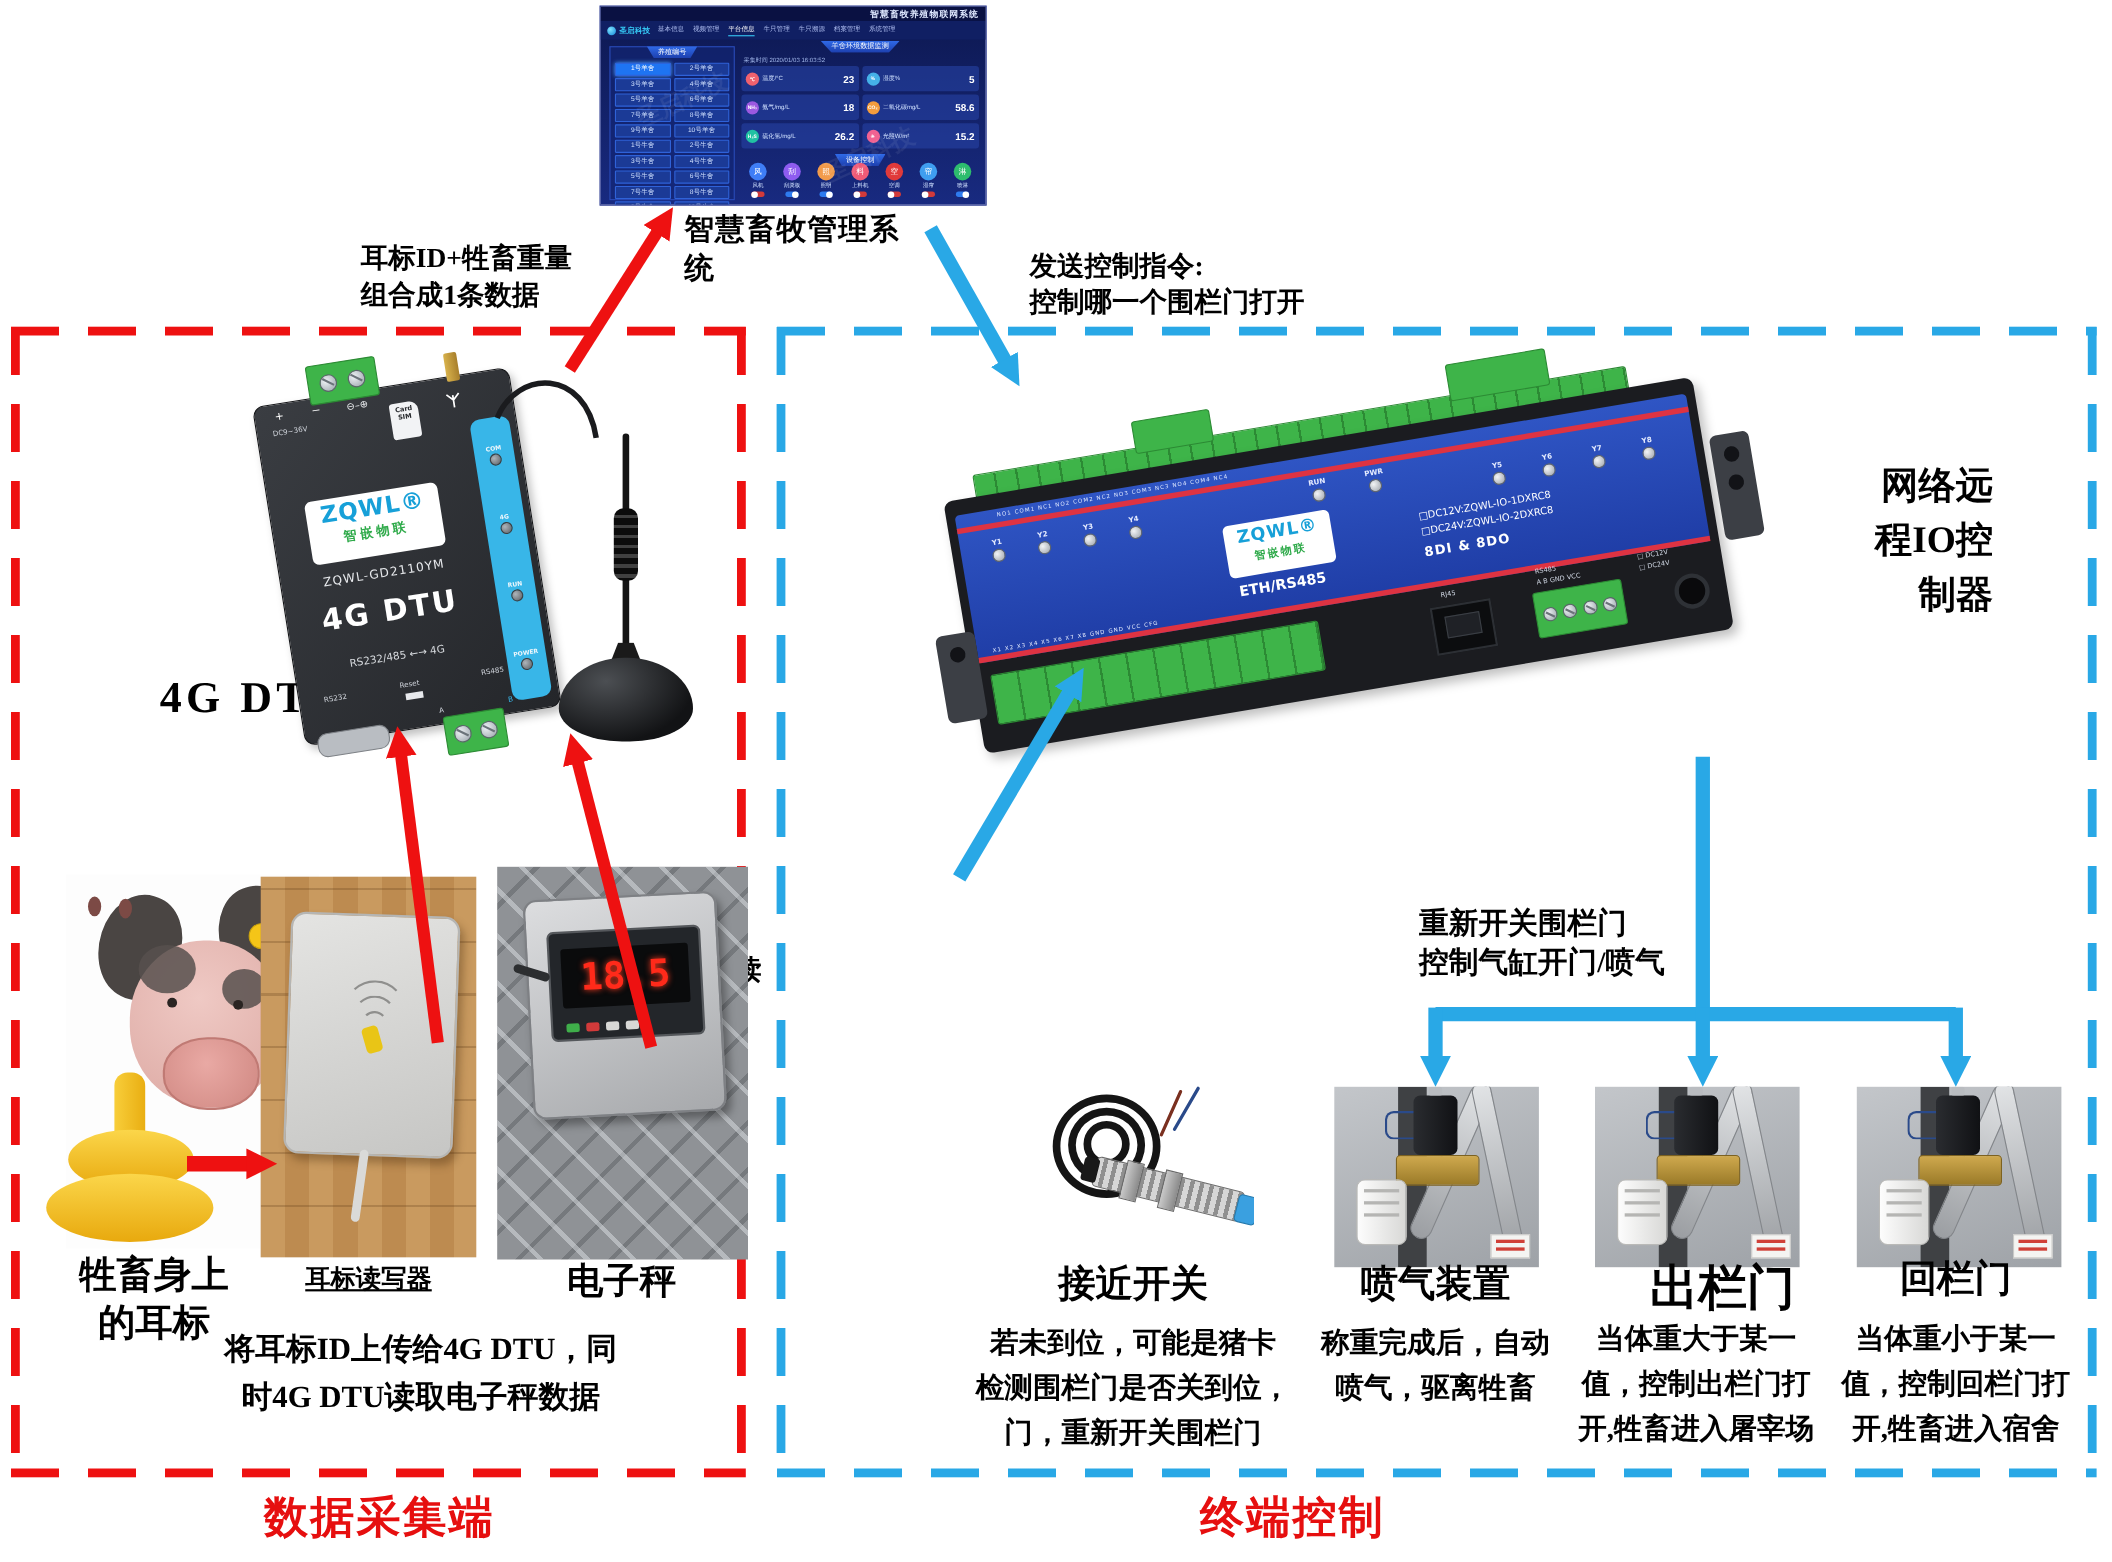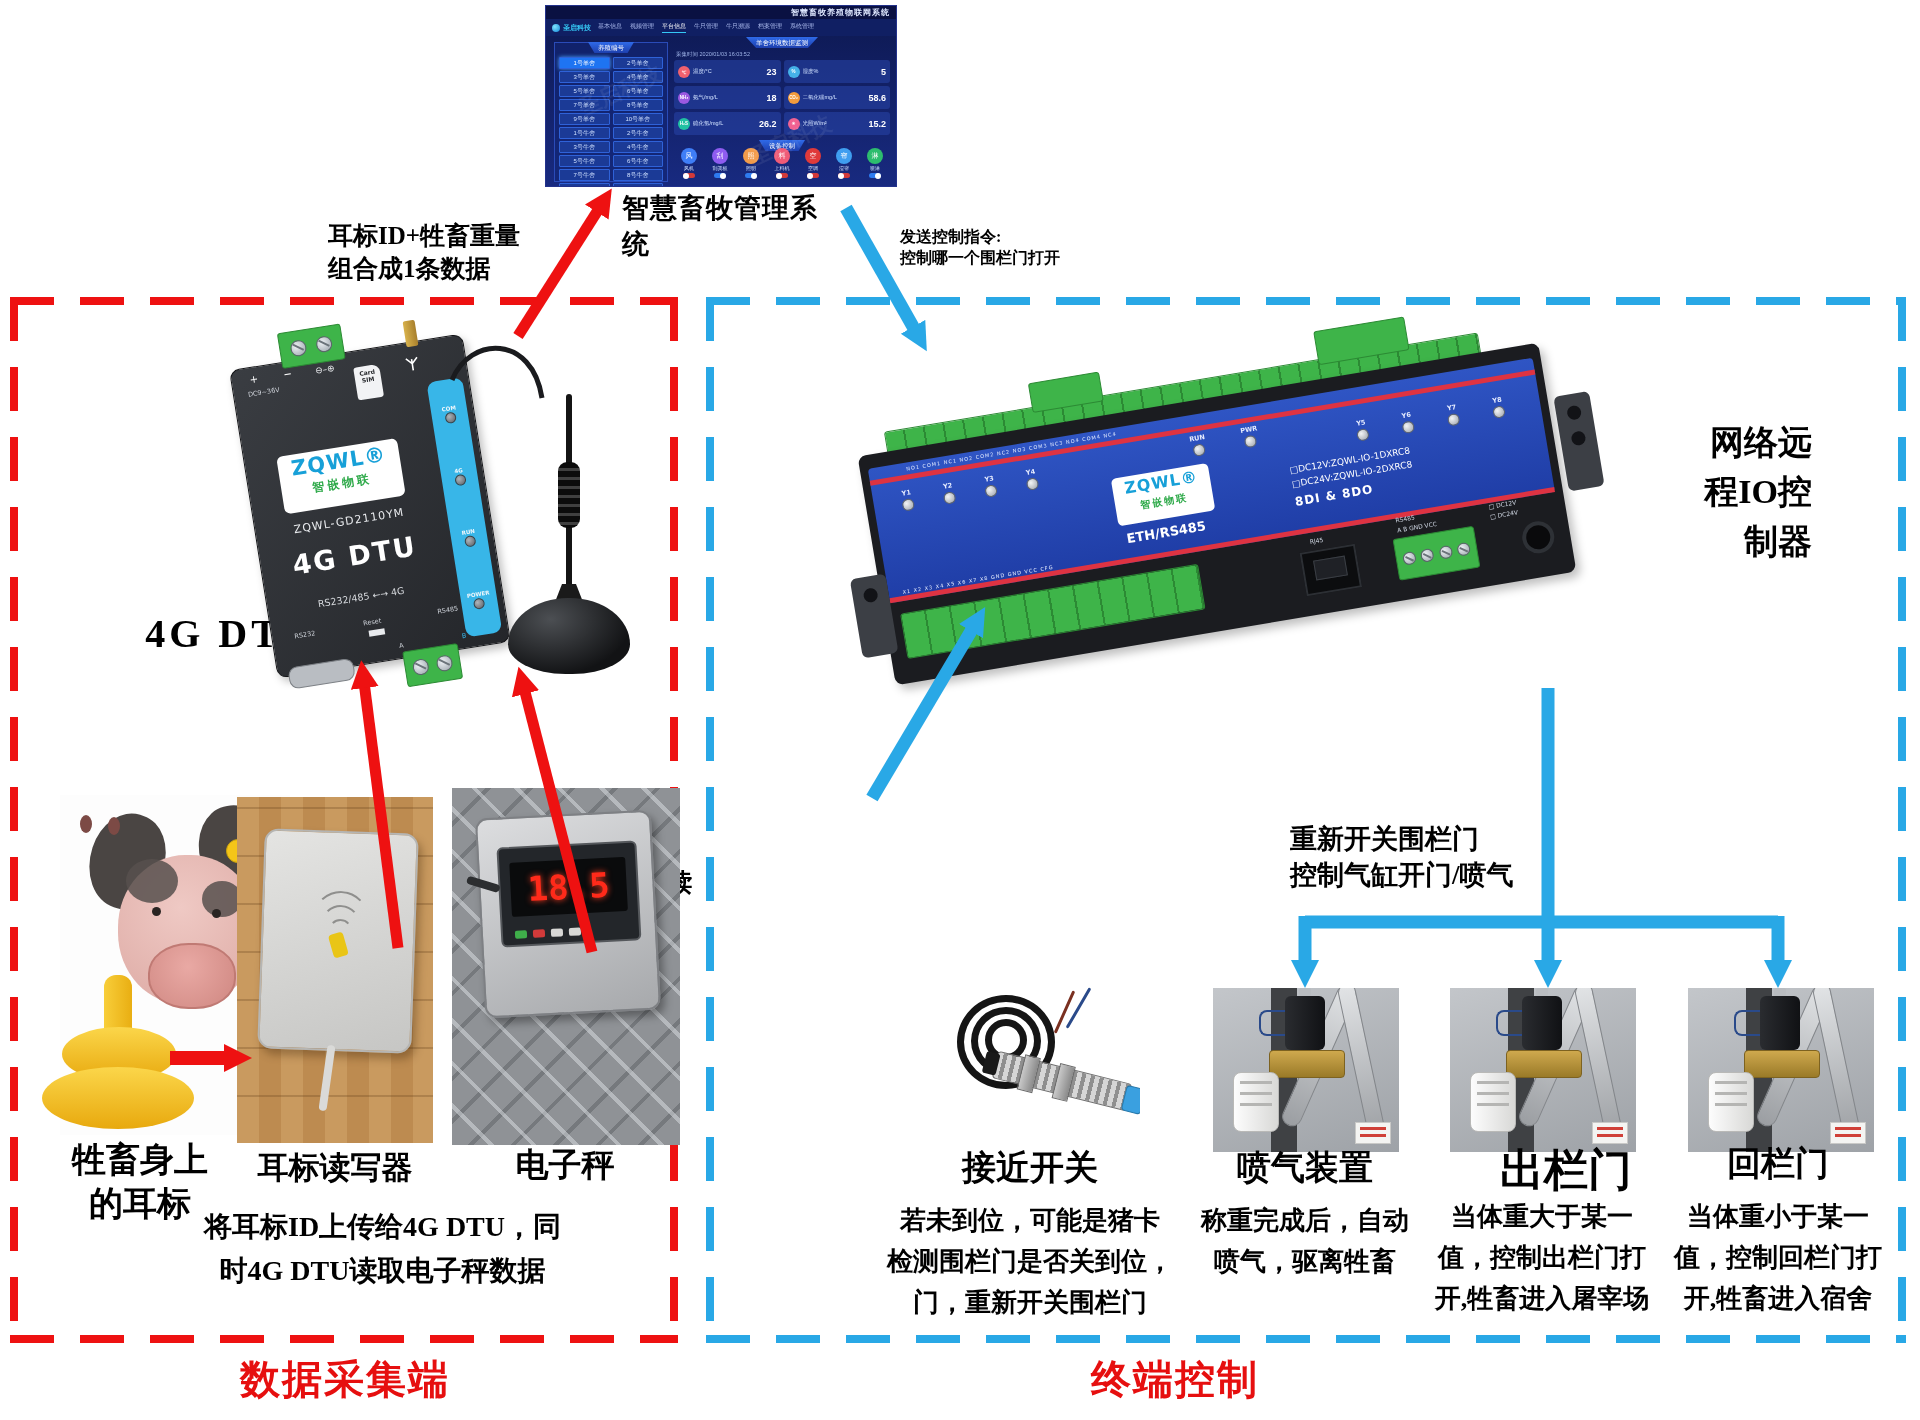--- a/index.html
+++ b/index.html
@@ -320,21 +320,21 @@
     <span class="wm" style="left:200px;top:120px;">圣启科技</span>
   </div>
 
   <div class="note" style="left:622px;top:191px;width:220px;font-size:27px;letter-spacing:1px;">智慧畜牧管理系统</div>
 
   <div class="note" style="left:328px;top:219px;width:212px;font-size:25px;">
     <div>耳标ID+牲畜重量</div>
     <div>组合成1条数据</div>
   </div>
 
-  <div class="note" style="left:900px;top:226px;width:380px;font-size:16px;">
+  <div class="note" style="left:936px;top:226px;width:380px;font-size:25px;">
     <div>发送控制指令:</div>
     <div>控制哪一个围栏门打开</div>
   </div>
 
   <div class="note" style="left:150px;top:862px;width:210px;font-size:25px;">
     <div>通过RS232</div>
     <div>读取耳标ID</div>
   </div>
 
   <div class="note" style="left:548px;top:866px;width:165px;font-size:25px;">
@@ -558,21 +558,21 @@
         </div>
       </div>
       <div class="cable"></div>
     </div>
   </div>
 
   <div class="dev-label" style="left:40px;top:1138px;width:200px;font-size:34px;">
     <div>牲畜身上</div>
     <div>的耳标</div>
   </div>
-  <div class="dev-label" style="left:245px;top:1148px;width:180px;font-size:31px;">耳标读写器</div>
+  <div class="dev-label" style="left:245px;top:1148px;width:180px;font-size:23px;text-decoration:underline;">耳标读写器</div>
   <div class="dev-label" style="left:490px;top:1144px;width:150px;font-size:33px;">电子秤</div>
 
   <div class="desc" style="left:180px;top:1205px;width:405px;font-size:28px;">
     <div>将耳标ID上传给4G DTU，同</div>
     <div>时4G DTU读取电子秤数据</div>
   </div>
 
   <div id="prox-photo" class="photo" style="left:935px;top:983px;width:205px;height:172px;">
     <div class="ring" style="left:22px;top:12px;width:84px;height:80px;"></div>
     <div class="ring" style="left:36px;top:24px;width:56px;height:54px;"></div>

